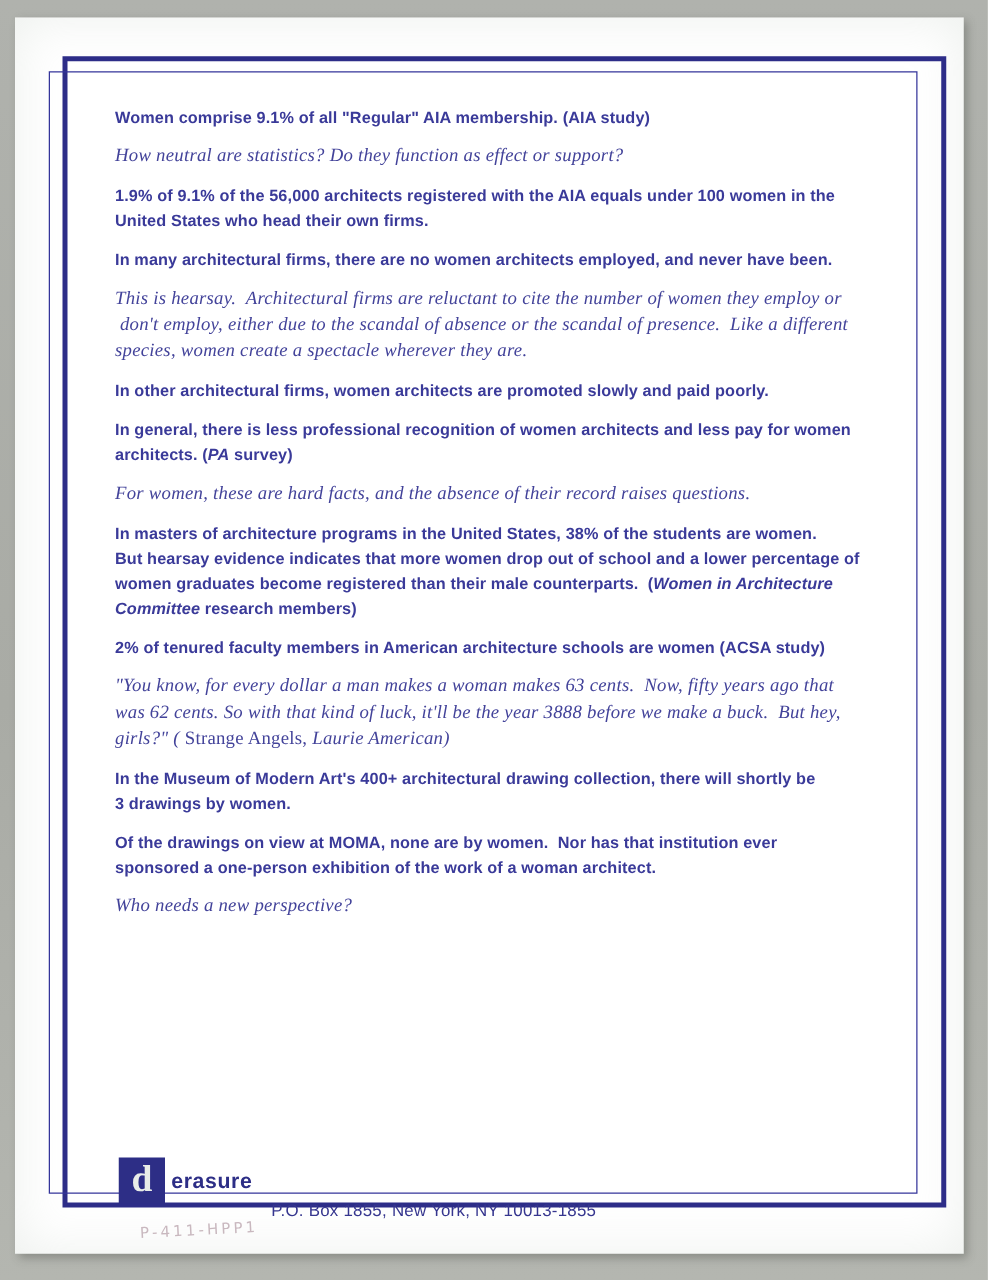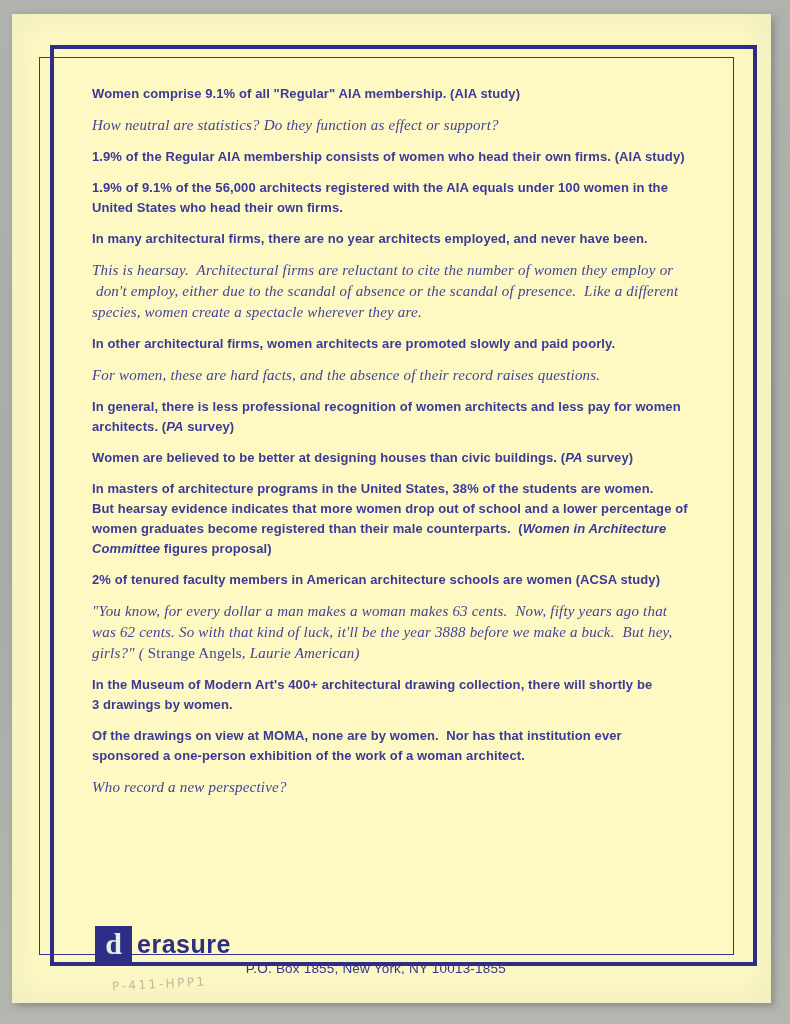--- a/index.html
+++ b/index.html
@@ -11,21 +11,21 @@
     position: relative;
   }
   .scan-bg {
     position: absolute; inset: 0;
     background: linear-gradient(180deg, #b0b2ad 0%, #a9aba5 55%, #b4b6b0 100%);
   }
   .paper {
     position: absolute;
     left: 12px; top: 14px;
     width: 759px; height: 989px;
-    background: #fef9c3;
+    background: #ffffff;
     box-shadow: 3px 3px 7px rgba(60,62,58,0.35), inset 0 0 40px rgba(185,195,185,0.25);
   }
   .border-thick {
     position: absolute;
     left: 38px; top: 31px;
     width: 707px; height: 921px;
     border: 4px solid #2d2d88;
   }
   .border-thin {
     position: absolute;
@@ -69,21 +69,21 @@
     color: #e9ede8;
     font-family: "Liberation Serif", serif;
     font-weight: bold;
     font-size: 30px;
     line-height: 36px;
     text-align: center;
   }
   .wordmark {
     font-family: "Liberation Sans", sans-serif;
     font-weight: bold;
-    font-size: 25px;
+    font-size: 17px;
     color: #2d2e86;
     margin-left: 5px;
     letter-spacing: 0.5px;
   }
   .address {
     font-family: "Liberation Sans", sans-serif;
     font-size: 13.5px;
     color: #36368f;
     margin-left: 15px;
     letter-spacing: 0.2px;
@@ -104,45 +104,43 @@
 
 <div class="scan-bg"></div>
 
 <div class="paper">
   <div class="border-thick"></div>
   <div class="border-thin"></div>
 
   <div class="text-block">
       <p class="para statement"><span>Women comprise 9.1% of all "Regular" AIA membership. (AIA study)</span></p>
       <p class="para commentary"><span>How neutral are statistics? Do they function as effect or support?</span></p>
-      <p class="para statement"><span>1.9% of the Regular AIA membership consists of women who head their own firms. (AIA study)</span></p>
       <p class="para statement"><span>1.9% of 9.1% of the 56,000 architects registered with the AIA equals under 100 women in the
 United States who head their own firms.</span></p>
-      <p class="para statement"><span>In many architectural firms, there are no year architects employed, and never have been.</span></p>
+      <p class="para statement"><span>In many architectural firms, there are no women architects employed, and never have been.</span></p>
       <p class="para commentary"><span>This is hearsay.  Architectural firms are reluctant to cite the number of women they employ or
  don't employ, either due to the scandal of absence or the scandal of presence.  Like a different
 species, women create a spectacle wherever they are.</span></p>
       <p class="para statement"><span>In other architectural firms, women architects are promoted slowly and paid poorly.</span></p>
-      <p class="para commentary"><span>For women, these are hard facts, and the absence of their record raises questions.</span></p>
       <p class="para statement"><span>In general, there is less professional recognition of women architects and less pay for women
 architects. (</span><span class="em-italic">PA</span><span> survey)</span></p>
-      <p class="para statement"><span>Women are believed to be better at designing houses than civic buildings. (</span><span class="em-italic">PA</span><span> survey)</span></p>
+      <p class="para commentary"><span>For women, these are hard facts, and the absence of their record raises questions.</span></p>
       <p class="para statement"><span>In masters of architecture programs in the United States, 38% of the students are women.
 But hearsay evidence indicates that more women drop out of school and a lower percentage of
 women graduates become registered than their male counterparts.  (</span><span class="em-italic">Women in Architecture
-Committee</span><span> figures proposal)</span></p>
+Committee</span><span> research members)</span></p>
       <p class="para statement"><span>2% of tenured faculty members in American architecture schools are women (ACSA study)</span></p>
       <p class="para commentary"><span>"You know, for every dollar a man makes a woman makes 63 cents.  Now, fifty years ago that
 was 62 cents. So with that kind of luck, it'll be the year 3888 before we make a buck.  But hey,
 girls?" ( </span><span class="em-roman">Strange Angels,</span><span> Laurie American)</span></p>
       <p class="para statement"><span>In the Museum of Modern Art's 400+ architectural drawing collection, there will shortly be
 3 drawings by women.</span></p>
       <p class="para statement"><span>Of the drawings on view at MOMA, none are by women.  Nor has that institution ever
 sponsored a one-person exhibition of the work of a woman architect.</span></p>
-      <p class="para commentary"><span>Who record a new perspective?</span></p>
+      <p class="para commentary"><span>Who needs a new perspective?</span></p>
     </div>
 
   <div class="footer">
     <div class="d-box">d</div>
     <div class="wordmark">erasure</div>
     <div class="address">P.O. Box 1855, New York, NY 10013-1855</div>
   </div>
 
   <div class="pencil-note">P-411-HPP1</div>
 </div>

